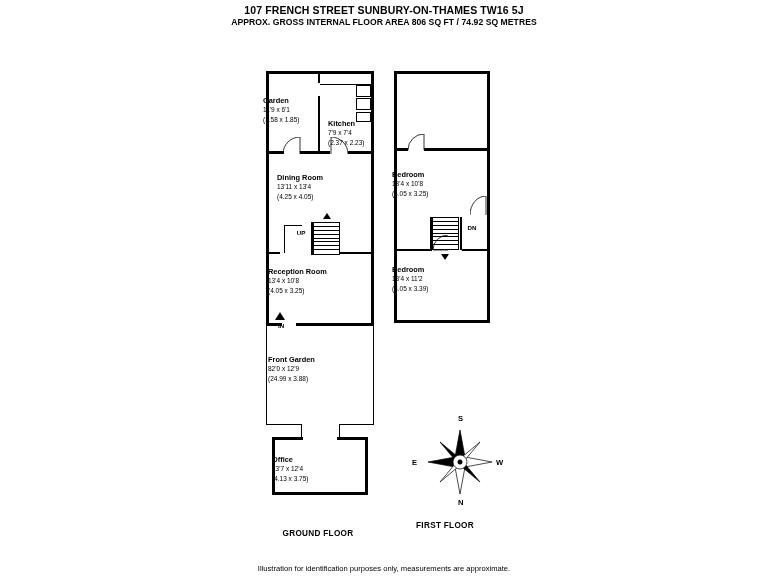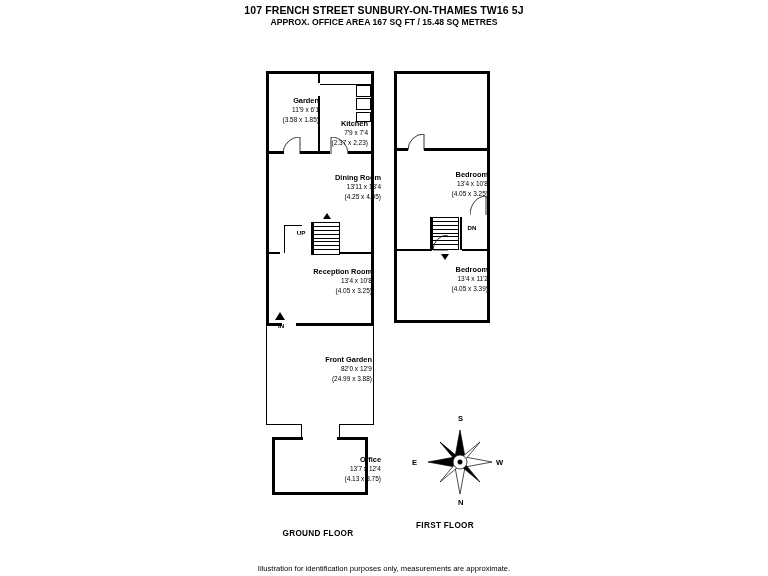--- a/index.html
+++ b/index.html
@@ -56,21 +56,21 @@
   .wall {
     position: absolute;
     background: #000000;
   }
   .room-fill {
     position: absolute;
     background: #ffffff;
   }
   .room-label {
     position: absolute;
-    text-align: right;
+    text-align: left;
     line-height: 9.4px;
   }
   .room-label .nm {
     font-size: 7.4px;
     font-weight: bold;
     display: block;
   }
   .room-label .d1, .room-label .d2 {
     font-size: 6.5px;
     display: block;
@@ -120,21 +120,21 @@
     font-size: 7.6px;
     font-weight: bold;
   }
   svg { display: block; }
 </style>
 </head>
 <body>
 
 <div class="header">
   <div class="title">107 FRENCH STREET SUNBURY-ON-THAMES TW16 5J</div>
-  <div class="sub">APPROX. OFFICE  AREA 167 SQ FT / 15.48 SQ METRES</div>
+  <div class="sub">APPROX. GROSS INTERNAL FLOOR AREA 806 SQ FT / 74.92 SQ METRES</div>
 </div>
 
 <div>
 
   <div class="wall" style="left:266px; top:71px; width:108px; height:3px;"></div>
   <div class="wall" style="left:266px; top:71px; width:3px; height:82px;"></div>
   <div class="wall" style="left:371px; top:71px; width:3px; height:82px;"></div>
 
   <div class="wall" style="left:318px; top:96px; width:2px; height:57px;"></div>
 

